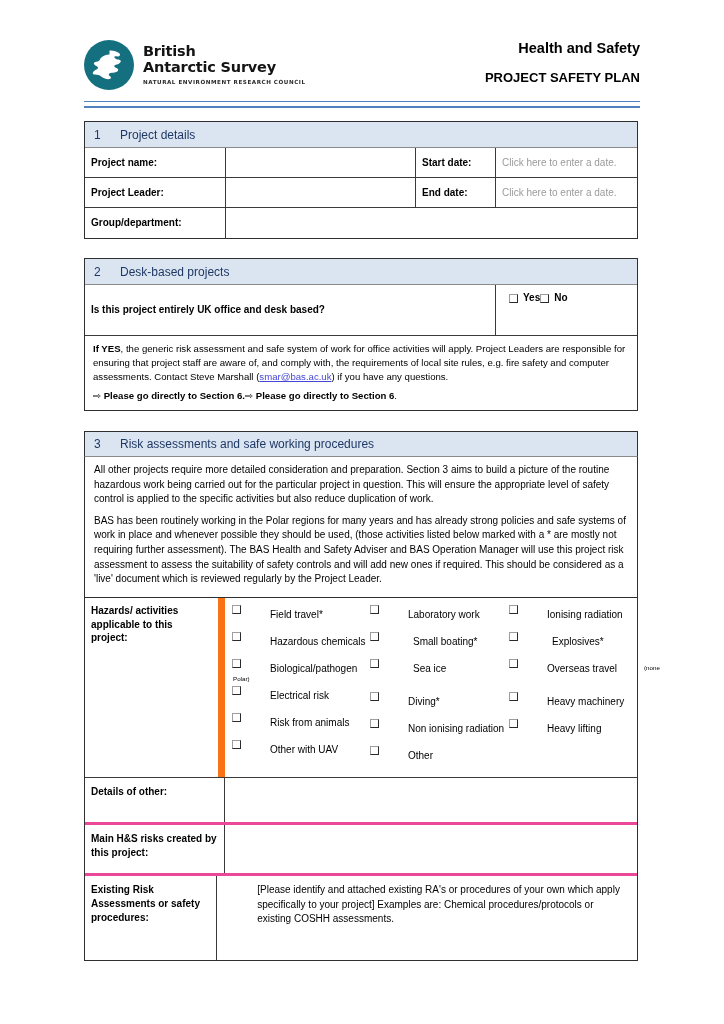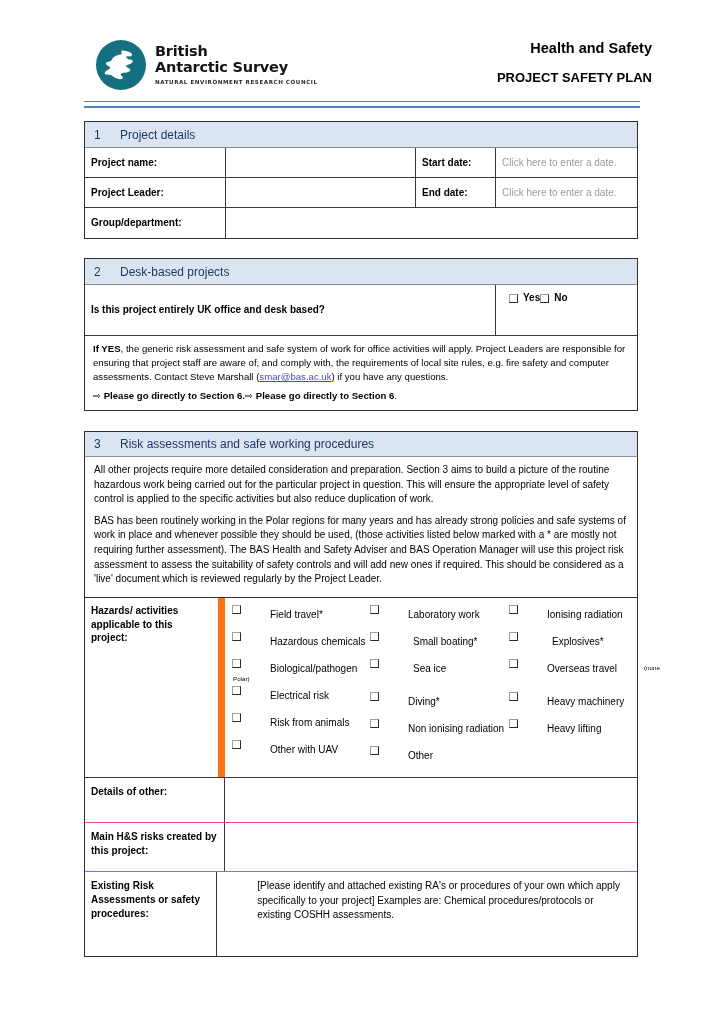--- a/index.html
+++ b/index.html
@@ -19,21 +19,21 @@
     position: absolute;
     left: 0; top: 0;
     width: 724px;
     height: 1024px;
     background: #fff;
   }
 
   
   .doc-header {
     position: absolute;
-    left: 96px; top: 36px;
+    left: 84px; top: 36px;
     width: 556px;
     height: 58px;
     display: flex;
     align-items: flex-start;
     justify-content: space-between;
   }
   .logo-block {
     display: flex;
     align-items: flex-start;
     gap: 9px;
@@ -245,21 +245,21 @@
     top: -1px;
   }
   .polar-tail {
     font-size: 6.2px;
     margin-top: -9px;
     margin-left: 1px;
     height: 9px;
   }
   .spacer-opt { height: 6px; }
 
-  .bot-row { display: flex; border-bottom: 1px solid #ec4899; }
+  .bot-row { display: flex; border-bottom: 3px solid #ec4899; }
   .bot-row:last-child { border-bottom: none; }
   .bot-lbl {
     width: 140px;
     box-sizing: border-box;
     border-right: 1px solid #3a3a3a;
     padding: 7px 6px;
     font-weight: bold;
     font-size: 10px;
     line-height: 14px;
   }

